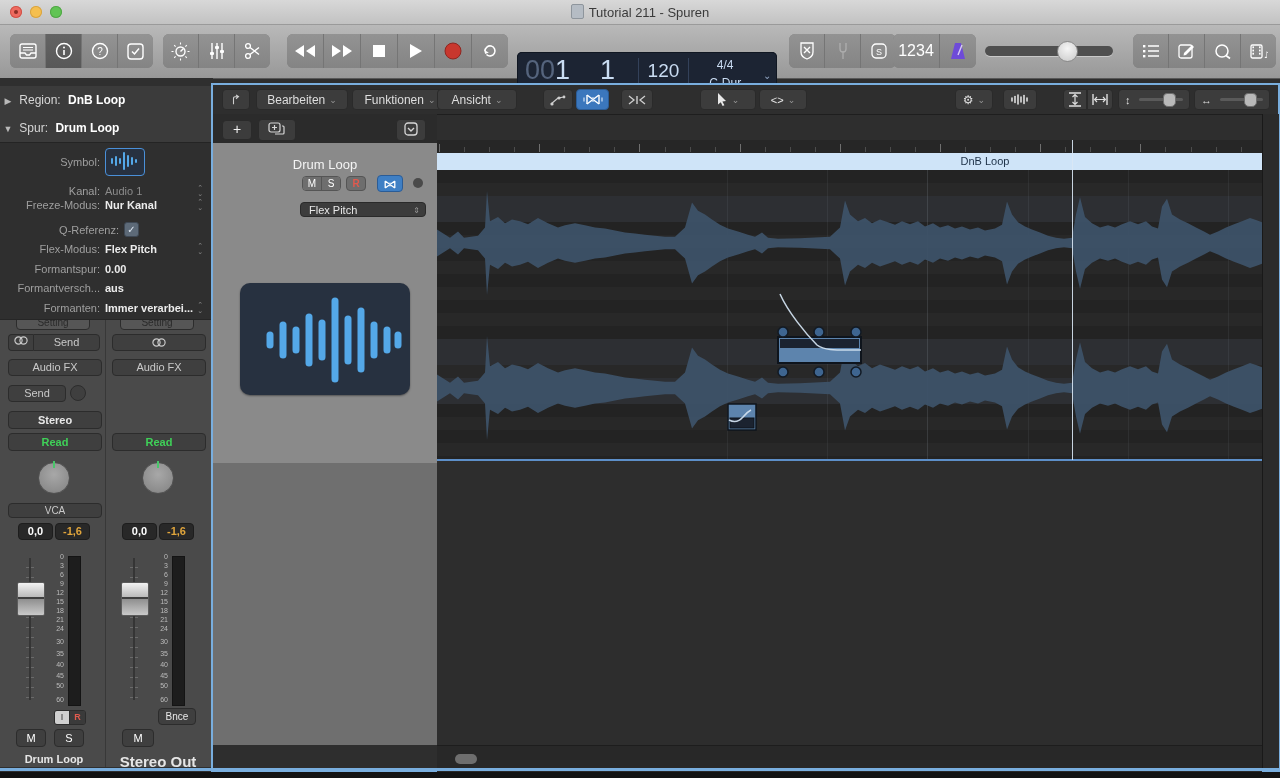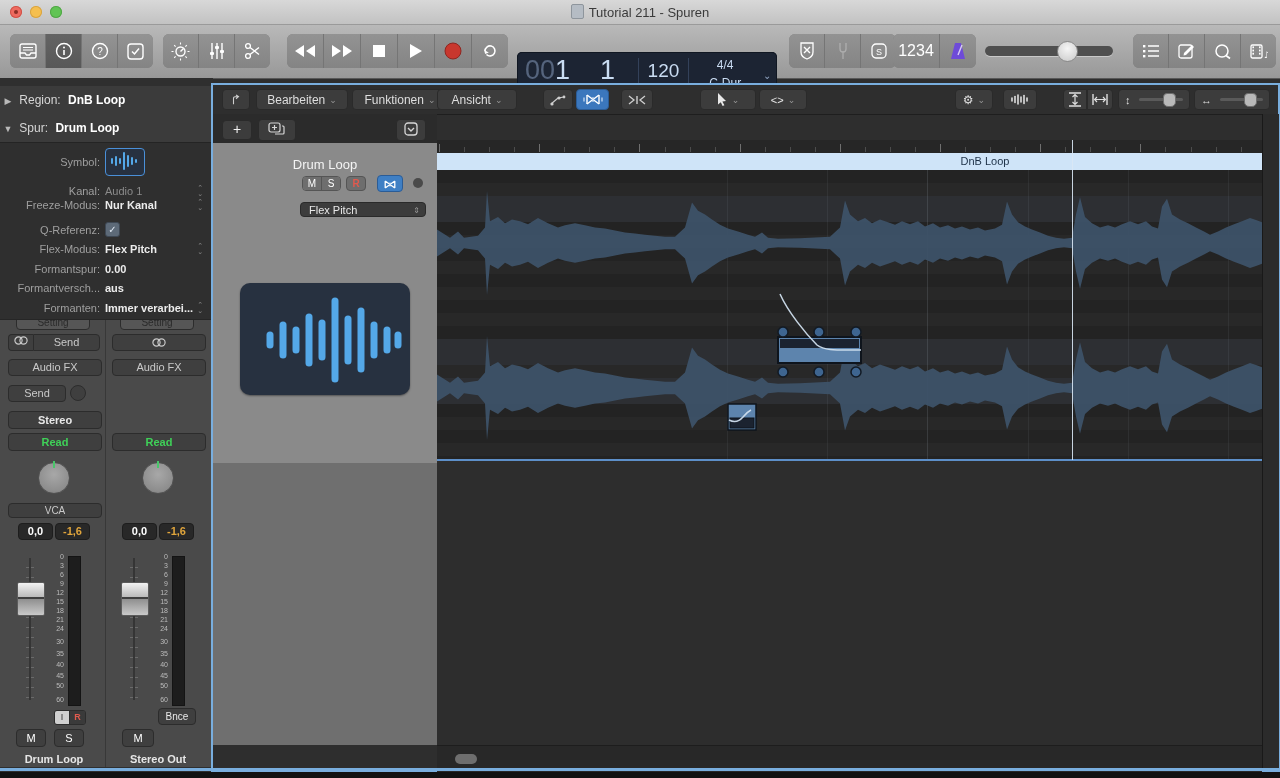--- a/index.html
+++ b/index.html
@@ -356,21 +356,21 @@
         <div class="abs prow" style="top: 37px;">
           <div class="plab">Kanal:</div>
           <div class="pval dim">Audio 1</div>
           <div class="stepper">⌃<br>⌄</div>
         </div>
         <div class="abs prow" style="top: 51px;">
           <div class="plab">Freeze-Modus:</div>
           <div class="pval">Nur Kanal</div>
           <div class="stepper">⌃<br>⌄</div>
         </div>
-        <div class="abs prow" style="top: 76px;">
+        <div class="abs prow" style="top: 76px; padding-left: 19px;">
           <div class="plab">Q-Referenz:</div>
           <div style="margin-left: 5px; width: 13px; height: 13px; background: rgb(93, 106, 120); border: 1px solid rgb(62, 72, 84); border-radius: 3px; color: rgb(223, 232, 242); font-size: 10px; line-height: 13px; text-align: center;">✓</div>
         </div>
         <div class="abs prow" style="top: 95.5px;">
           <div class="plab">Flex-Modus:</div>
           <div class="pval">Flex Pitch</div>
           <div class="stepper">⌃<br>⌄</div>
         </div>
         <div class="abs prow" style="top: 115px;">
           <div class="plab">Formantspur:</div>
@@ -465,21 +465,21 @@
             <div class="dbs" style="left: 46px; top: 94px; width: 16px; text-align: right;">35</div>
             <div class="dbs" style="left: 46px; top: 105px; width: 16px; text-align: right;">40</div>
             <div class="dbs" style="left: 46px; top: 116px; width: 16px; text-align: right;">45</div>
             <div class="dbs" style="left: 46px; top: 126px; width: 16px; text-align: right;">50</div>
             <div class="dbs" style="left: 46px; top: 140px; width: 16px; text-align: right;">60</div>
             <div class="abs meter" style="left: 66px; top: 0px; width: 11px; height: 148px;"></div>
             <div class="abs fcap" style="left: 15px; top: 26px; width: 26px; height: 32px;"></div>
           </div>
           <div class="abs sbtn" style="left: 52px; top: 388px; width: 36px; height: 15px; line-height: 15px; font-size: 10px; color: rgb(232, 232, 232);">Bnce</div>
           <div class="abs sbtn" style="left: 16px; top: 409px; width: 30px; height: 16px; line-height: 16px; color: rgb(255, 255, 255);">M</div>
-          <div class="abs" style="left: 0px; top: 433px; width: 104px; text-align: center; color: rgb(230, 230, 230); font-size: 11px; font-weight: bold;">Stereo Out</div>
+          <div class="abs" style="left: 0px; top: 433px; width: 104px; text-align: center; color: rgb(230, 230, 230); font-size: 15px; font-weight: bold;">Stereo Out</div>
         </div>
     </div>
   </div>
 
   <div class="abs" id="tracksarea">
 
     <div class="abs" id="tmenubar">
       <div class="abs mbtn" style="left:9px;width:28px;">
         <svg width="12" height="12" viewBox="0 0 12 12">
             <path d="M3,11 L3,4 Q3,2 5,2 L8,2 M6,0 L9,2 L6,4.5" fill="none" stroke="#cfcfcf" stroke-width="1.3"></path>

